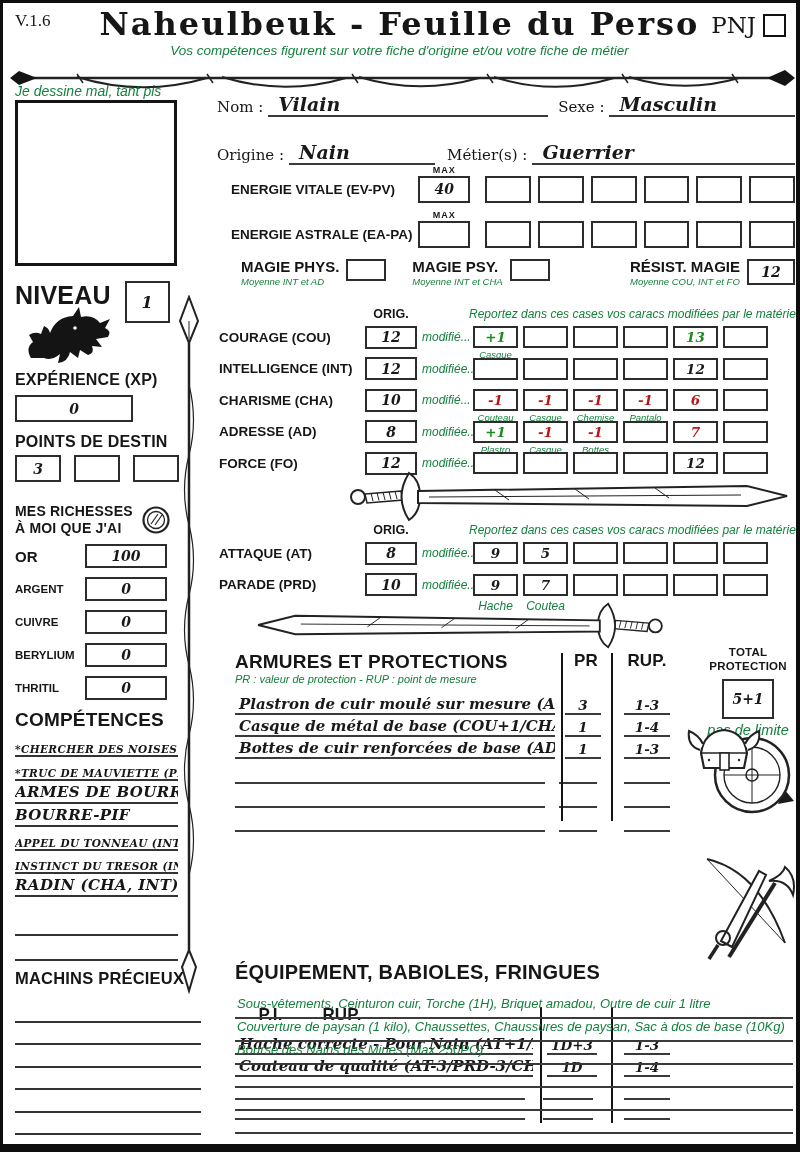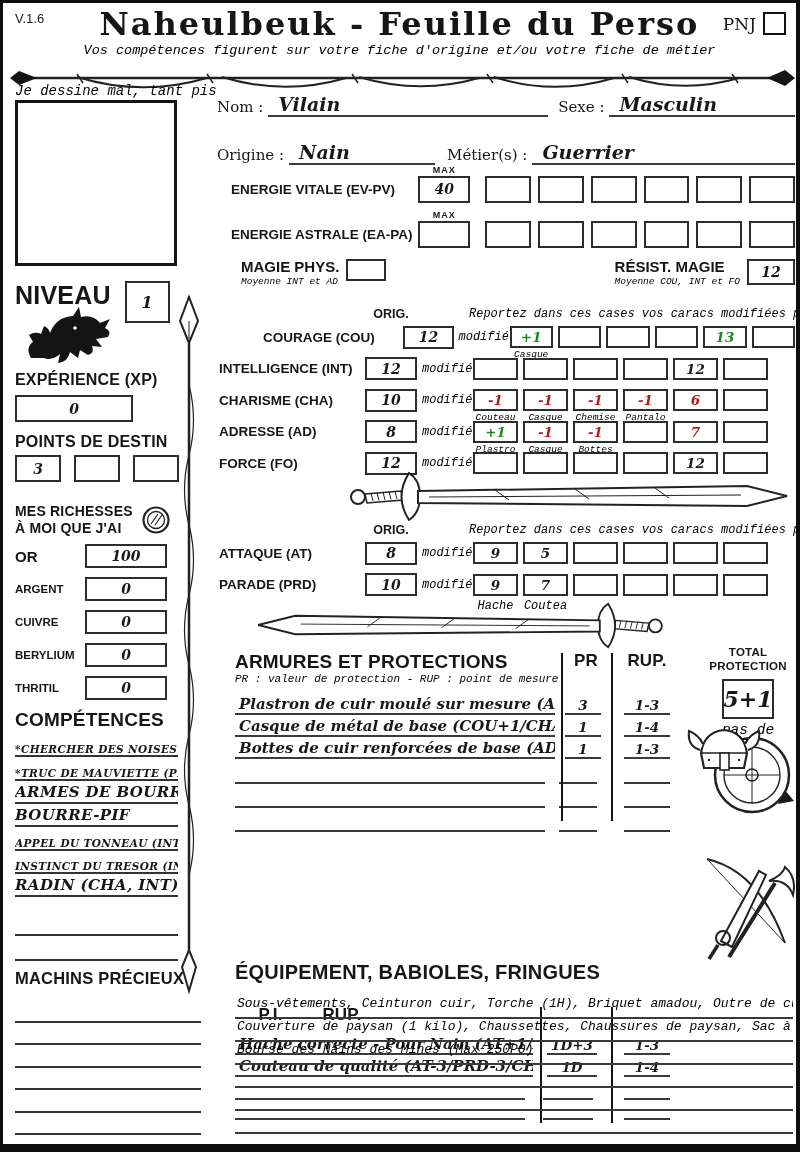--- a/index.html
+++ b/index.html
@@ -3,31 +3,31 @@
 <meta charset="utf-8">
 <style>
   html,body{margin:0;padding:0;background:#8f8f8f;}
   .page{position:relative;width:800px;height:1152px;margin:0 auto;background:#fff;
         border:3px solid #0e0e0e;border-right-width:4px;border-bottom-width:8px;
         box-sizing:border-box;overflow:hidden;color:#161616;
         font-family:"Liberation Sans",sans-serif;}
   .abs{position:absolute;}
   .blab{font-family:"Liberation Sans",sans-serif;font-weight:800;letter-spacing:.2px;}
   .hw{font-family:"DejaVu Serif",serif;font-style:italic;font-weight:600;color:#191919;}
-  .cal{font-family:Liberation Mono, monospace;font-style:italic;color:#000000;}
+  .cal{font-family:Liberation Sans, sans-serif;font-style:italic;color:#15803d;}
   .box{border:2px solid #2c2c2c;background:#fff;display:flex;align-items:center;justify-content:center;box-sizing:border-box;}
   .hw[data-color="green"]{color:#1d8a1d;}
   .hw[data-color="red"]{color:#b91515;}
 
   
   .hdr{left:10px;top:5px;right:10px;height:58px;}
-  .version{position:absolute;left:2px;top:3px;font-family:Liberation Sans, sans-serif;font-size:13px;}
+  .version{position:absolute;left:2px;top:3px;font-family:Liberation Serif, serif;font-size:17px;}
   .title{text-align:center;font-family:"DejaVu Serif",serif;font-weight:700;font-size:32px;letter-spacing:2px;line-height:1.05;}
   .subtitle{text-align:center;font-size:13.5px;margin-top:1px;}
-  .pnj{position:absolute;right:0;top:4px;display:flex;align-items:center;gap:7px;font-family:"DejaVu Serif",serif;font-size:17px;}
+  .pnj{position:absolute;right:0;top:4px;display:flex;align-items:center;gap:7px;font-family:"DejaVu Serif",serif;font-size:23px;}
   .pnj-box{width:19px;height:19px;border:2.5px solid #111;}
 
   
   .idrow{display:flex;align-items:flex-end;}
   .idlbl{font-family:"DejaVu Serif",serif;font-size:15px;white-space:nowrap;margin-right:5px;padding-bottom:1px;}
   .idval{border-bottom:2px solid #3a3a3a;font-size:19px;padding:0 4px 0 10px;white-space:nowrap;}
 
   
   .erow{display:flex;align-items:center;height:28px;}
   .elab{width:188px;font-size:13.5px;font-weight:800;}
@@ -271,38 +271,47 @@
   <div class="abs" style="left:238px;top:255px;width:554px;display:flex;">
     <div class="mgrp" style="margin-right:26px;">
       <div>
         <div class="mglab">MAGIE PHYS.</div>
         <div class="mgsub cal">Moyenne INT et AD</div>
       </div>
       <span class="box mgbox">
           <span class="hw" style="font-size:13px;"></span>
         </span>
     </div>
+    <div class="mgrp" style="margin-right:26px;">
+      <div>
+        <div class="mglab">MAGIE PSY.</div>
+        <div class="mgsub cal">Moyenne INT et CHA</div>
+      </div>
+      <span class="box mgbox">
+          <span class="hw" style="font-size:13px;"></span>
+        </span>
+    </div>
     <div class="mgrp" style="margin-left:auto;">
       <div>
         <div class="mglab">RÉSIST. MAGIE</div>
         <div class="mgsub cal">Moyenne COU, INT et FO</div>
       </div>
       <span class="box mgbox big">
           <span class="hw" style="font-size:14px;">12</span>
         </span>
     </div>
   </div>
 
   <div class="abs" style="left:216px;top:304px;width:576px;">
     <div class="chead">
       <span class="orig">ORIG.</span>
       <span class="note cal">Reportez dans ces cases vos caracs modifiées par le matériel</span>
     </div>
 
-    <div class="crow" style="margin-top:4px;margin-left:44px;">
+    <div class="crow" style="margin-top:4px;">
       <span class="clabel">COURAGE (COU)</span>
       <span class="box obox">
           <span class="hw v">12</span>
         </span>
       <span class="cmod cal">modifié...</span>
       <span class="box mbox" style="margin-left:2px;">
           <span class="hw v" data-color="green">+1</span>
           <span class="tag cal">Casque</span>
         </span>
       <span class="box mbox">
@@ -591,21 +600,21 @@
         </div>
       <div class="tcell" style="width:72px;padding:0 13px;">
           <div class="uline tval hw"></div>
         </div>
     </div>
   </div>
 
   <div class="abs" style="left:696px;top:642px;width:98px;text-align:center;">
     <div class="blab" style="font-size:11.5px;line-height:1.25;">TOTAL PROTECTION</div>
     <div class="box" style="width:52px;height:40px;margin:5px auto 3px;border-width:2px;">
-      <span class="hw" style="font-size:22px;">5+1</span>
+      <span class="hw" style="font-size:14px;">5+1</span>
     </div>
     <div class="cal" style="font-size:14.5px;">pas de limite</div>
   </div>
   <svg class="abs" style="left:684px;top:716px;" width="112" height="100" viewBox="0 0 112 100">
     <path d="M97,70 l10,12 -16,3 z" fill="#1a1a1a"></path>
     <circle cx="65" cy="56" r="37" fill="#fff" stroke="#222" stroke-width="2.5"></circle>
     <circle cx="65" cy="56" r="28" fill="none" stroke="#222" stroke-width="1.4"></circle>
     <path d="M65,28 v56 M37,56 h56" stroke="#222" stroke-width="1"></path>
     <circle cx="65" cy="56" r="6" fill="none" stroke="#222" stroke-width="1.5"></circle>
     <path d="M14,34 q3,-21 23,-23 q20,2 23,23 l-3,15 h-40 z" fill="#fff" stroke="#222" stroke-width="2.2"></path>

